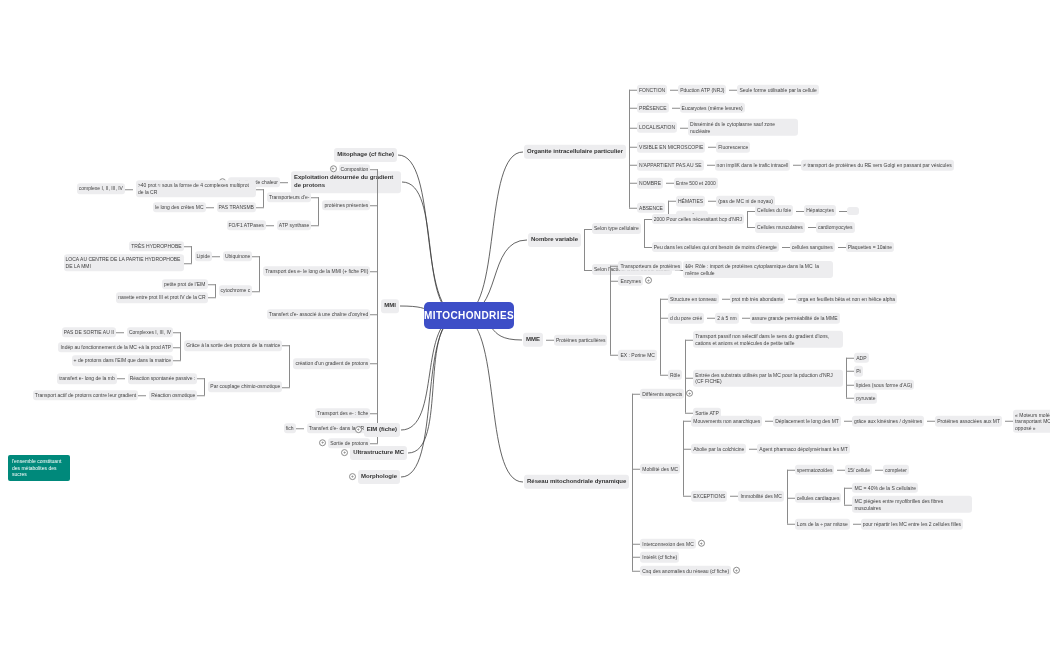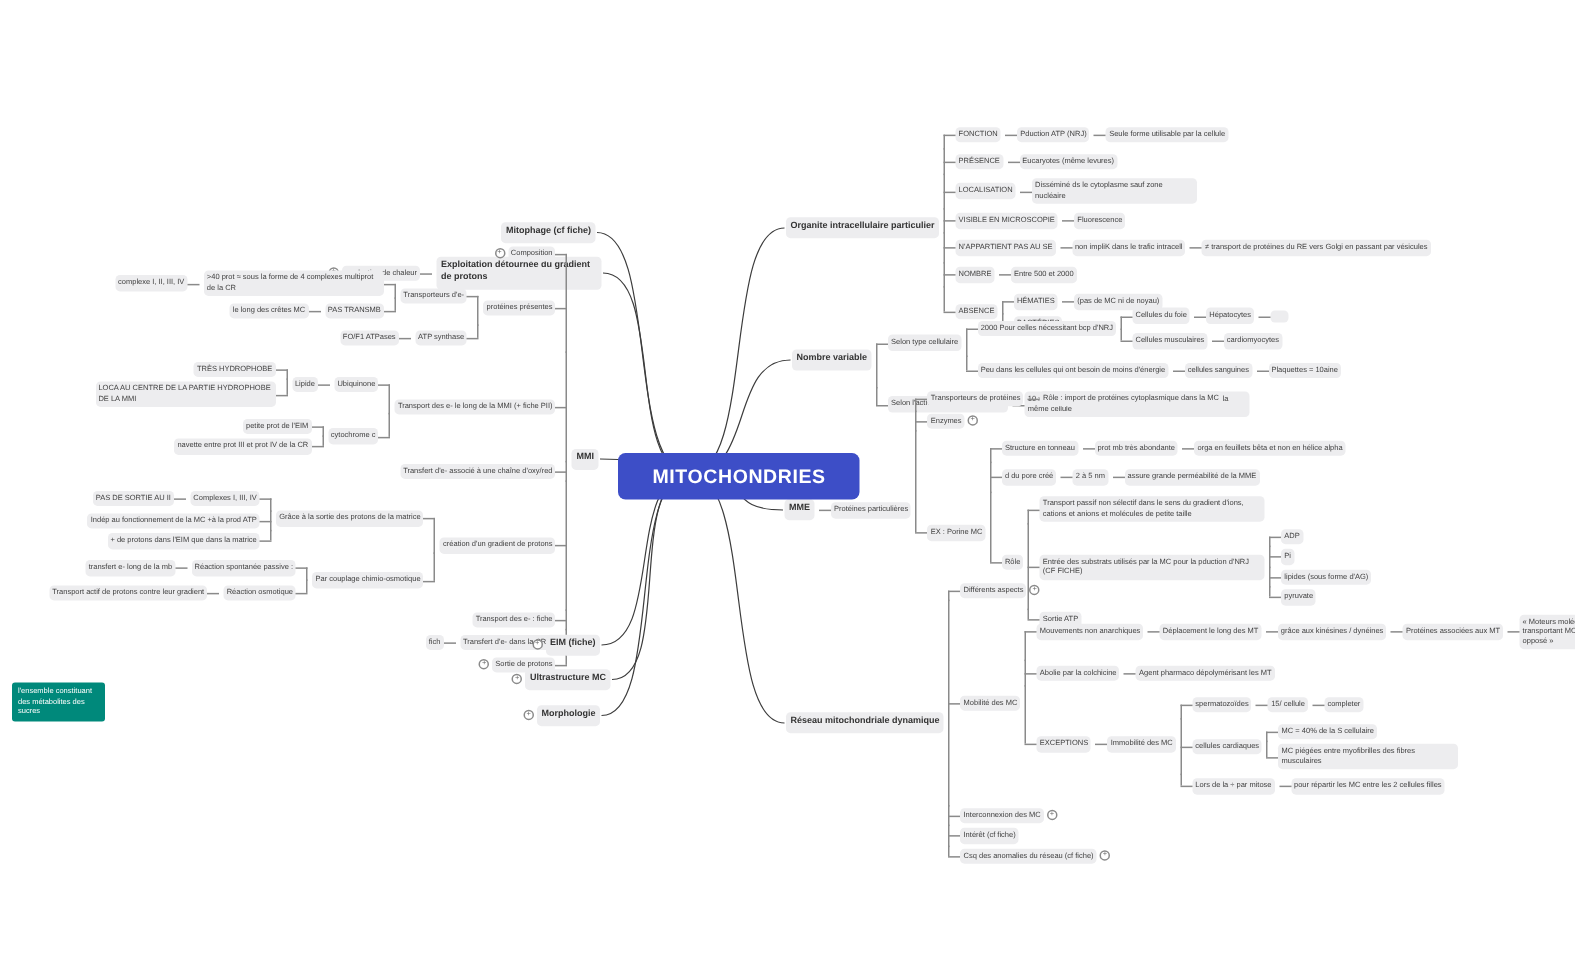--- a/index.html
+++ b/index.html
@@ -32,22 +32,22 @@
   .childwrap::before{content:'';position:absolute;top:50%;width:8px;height:1px;background:#8a8a8a;}
   .tree.right>.children>.childwrap::before{left:0;}
   .tree.left>.children>.childwrap::before{right:0;}
   .childwrap::after{content:'';position:absolute;top:-2px;bottom:-2px;width:1px;background:#8a8a8a;}
   .tree.right>.children>.childwrap::after{left:0;}
   .tree.left>.children>.childwrap::after{right:0;}
   .childwrap:first-child::after{top:50%;}
   .childwrap:last-child::after{bottom:50%;}
   .childwrap:first-child:last-child::after{display:none;}
 
-  .root-node{position:absolute;left:412px;top:302px;z-index:2;background:#3d4ec7;color:#ffffff;
-        font-size:13px;font-weight:bold;letter-spacing:0.4px;padding:8px 23px;border-radius:5px;}
+  .root-node{position:absolute;left:424px;top:302px;z-index:2;background:#3d4ec7;color:#ffffff;
+        font-size:10px;font-weight:bold;letter-spacing:0.4px;padding:8px 0;border-radius:5px;}
   .floating-note{position:absolute;left:8px;top:455px;z-index:2;width:62px;box-sizing:border-box;
         background:#00897b;color:#ffffff;font-size:5px;line-height:1.3;padding:3px 4px;border-radius:2px;}
 </style>
 </head>
 <body>
 
 <div class="canvas">
   <svg class="curves" id="curves" width="1050" height="650">
       <path d="M 460 316 C 503 316 482 152 523 152"></path>
       <path d="M 460 316 C 503 316 486 240 527 240"></path>

